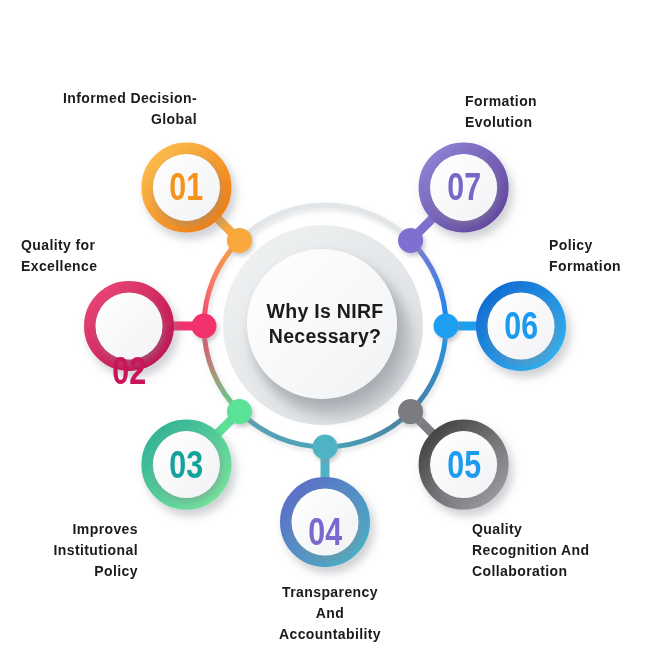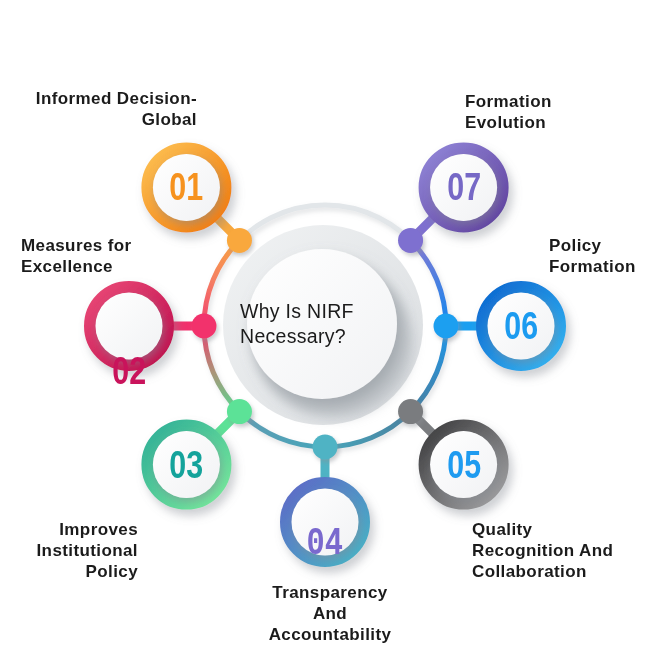--- a/index.html
+++ b/index.html
@@ -1,22 +1,22 @@
 <!DOCTYPE html>
 <html><head>
 <meta charset="utf-8">
 <style>
   html,body{margin:0;padding:0;background:#ffffff;}
   #stage{position:relative;width:650px;height:650px;background:#ffffff;overflow:hidden;
          font-family:"Liberation Sans",sans-serif;}
   #stage svg{position:absolute;left:0;top:0;}
-  .label{position:absolute;font-size:17px;font-weight:600;color:#1b1b1b;
+  .label{position:absolute;font-size:14px;font-weight:600;color:#1b1b1b;
          line-height:21px;letter-spacing:0.4px;}
-  .center-title{position:absolute;left:240px;top:299px;width:170px;text-align:left;
-         font-size:19.5px;font-weight:400;color:#1b1b1b;line-height:25px;letter-spacing:0.3px;}
+  .center-title{position:absolute;left:240px;top:299px;width:170px;text-align:center;
+         font-size:19.5px;font-weight:700;color:#1b1b1b;line-height:25px;letter-spacing:0.3px;}
   .num{position:absolute;width:84px;height:40px;margin:-20px 0 0 -42px;text-align:center;
        line-height:40px;font-size:38px;font-weight:700;}
   .num span{display:inline-block;transform:scaleX(0.8);}
   .node-ring{fill:none;stroke-width:12;}
   .node-inner{}
   .connector{stroke-width:9;}
   .ring-seg{fill:none;stroke-width:5;stroke-linecap:butt;}
 </style>
 </head>
 <body>
@@ -174,30 +174,30 @@
   </g>
   <g>
     <circle class="node-ring" cx="463.59" cy="187.41" r="39" stroke="url(#ng6)" filter="url(#fRing)"></circle>
     <circle class="node-inner" cx="463.59" cy="187.41" r="33.5" fill="url(#innerFill)" filter="url(#fInner)"></circle>
   </g>
 </svg>
 
 <div class="num" style="left:186px;top:187px;"><span style="color: rgb(246, 146, 30);">01</span></div>
 <div class="num" style="left:129px;top:326px;margin-top:25px;"><span style="color: rgb(201, 19, 91);">02</span></div>
 <div class="num" style="left:186px;top:465px;"><span style="color: rgb(20, 163, 155);">03</span></div>
-<div class="num" style="left:325px;top:544px;font-family:Liberation Mono, monospace;"><span style="color: rgb(122, 105, 206);">04</span></div>
+<div class="num" style="left:325px;top:532px;"><span style="color: rgb(122, 105, 206);">04</span></div>
 <div class="num" style="left:464px;top:465px;"><span style="color: rgb(30, 155, 240);">05</span></div>
 <div class="num" style="left:521px;top:326px;"><span style="color: rgb(27, 155, 240);">06</span></div>
 <div class="num" style="left:464px;top:187px;"><span style="color: rgb(118, 104, 198);">07</span></div>
 
 <div class="label" style="left:17px;top:88px;width:180px;text-align:right;">
   <span>Informed Decision-</span><br><span>Global</span>
 </div>
 <div class="label" style="left:21px;top:235px;width:160px;text-align:left;">
-  <span>Measures for</span><br><span>Excellence</span>
+  <span>Quality for</span><br><span>Excellence</span>
 </div>
 <div class="label" style="left:0px;top:519px;width:138px;text-align:right;">
   <span>Improves</span><br><span>Institutional</span><br><span>Policy</span>
 </div>
 <div class="label" style="left:220px;top:582px;width:220px;text-align:center;">
   <span>Transparency</span><br><span>And</span><br><span>Accountability</span>
 </div>
 <div class="label" style="left:472px;top:519px;width:178px;text-align:left;">
   <span>Quality</span><br><span>Recognition And</span><br><span>Collaboration</span>
 </div>

